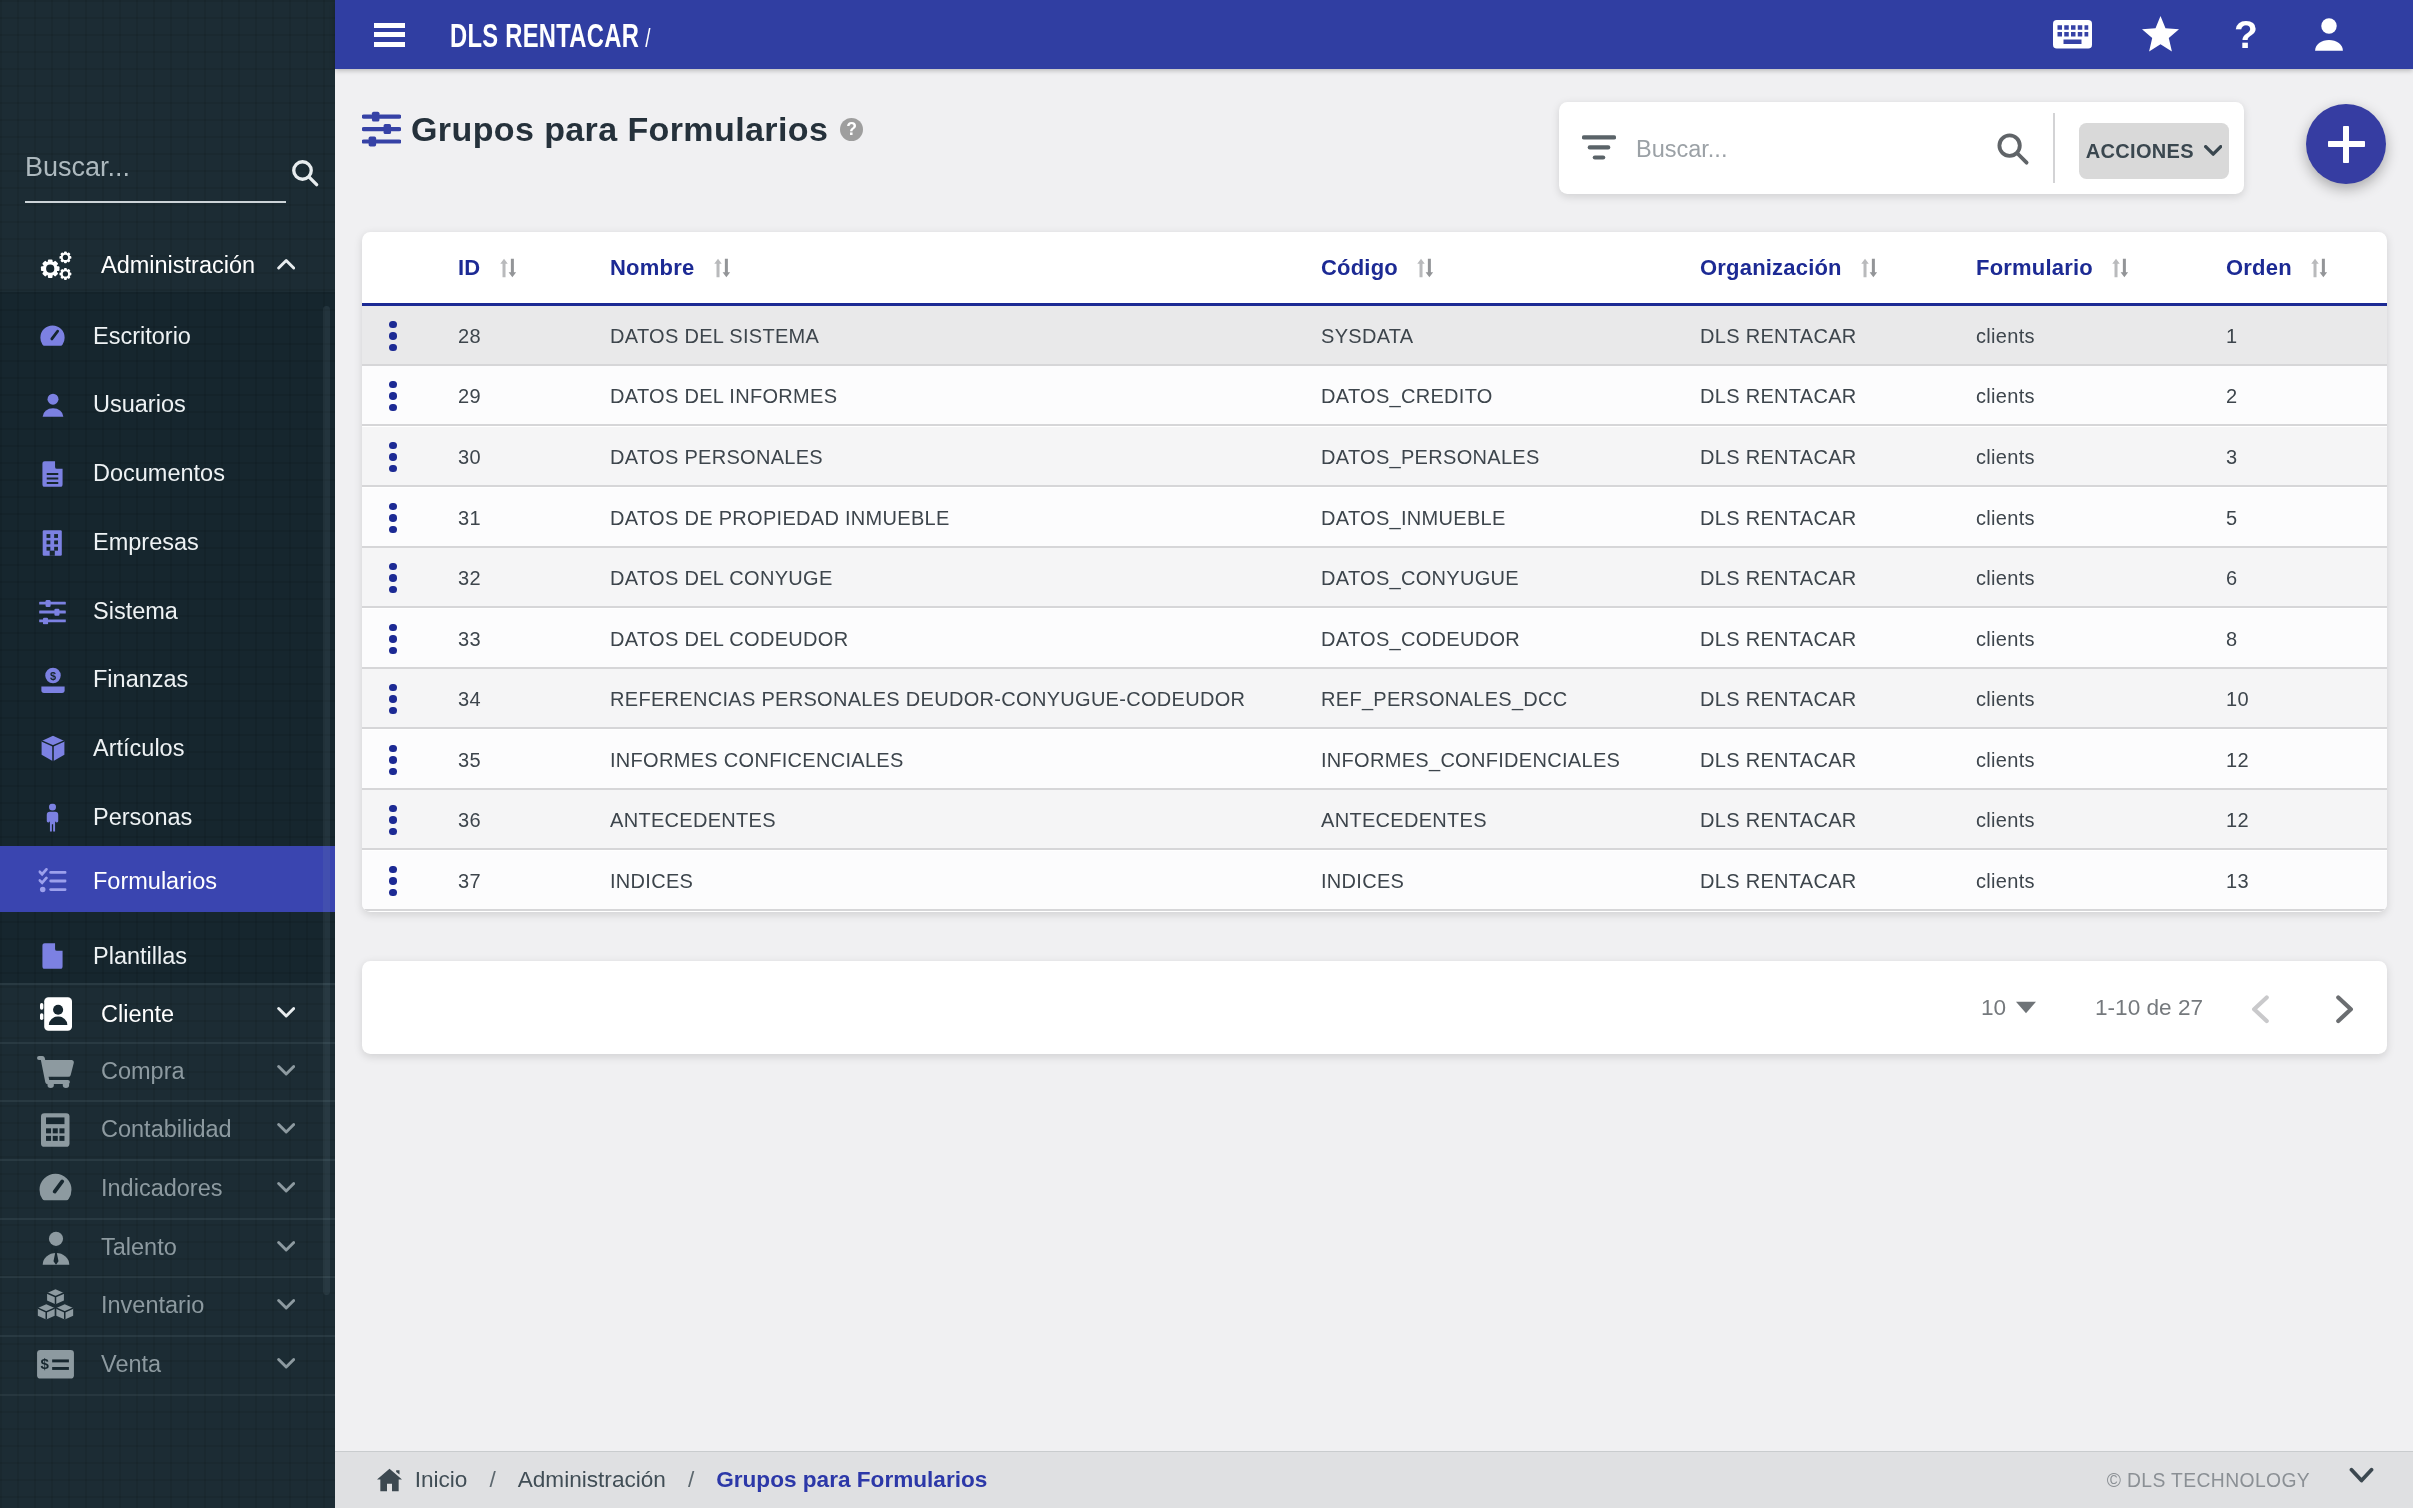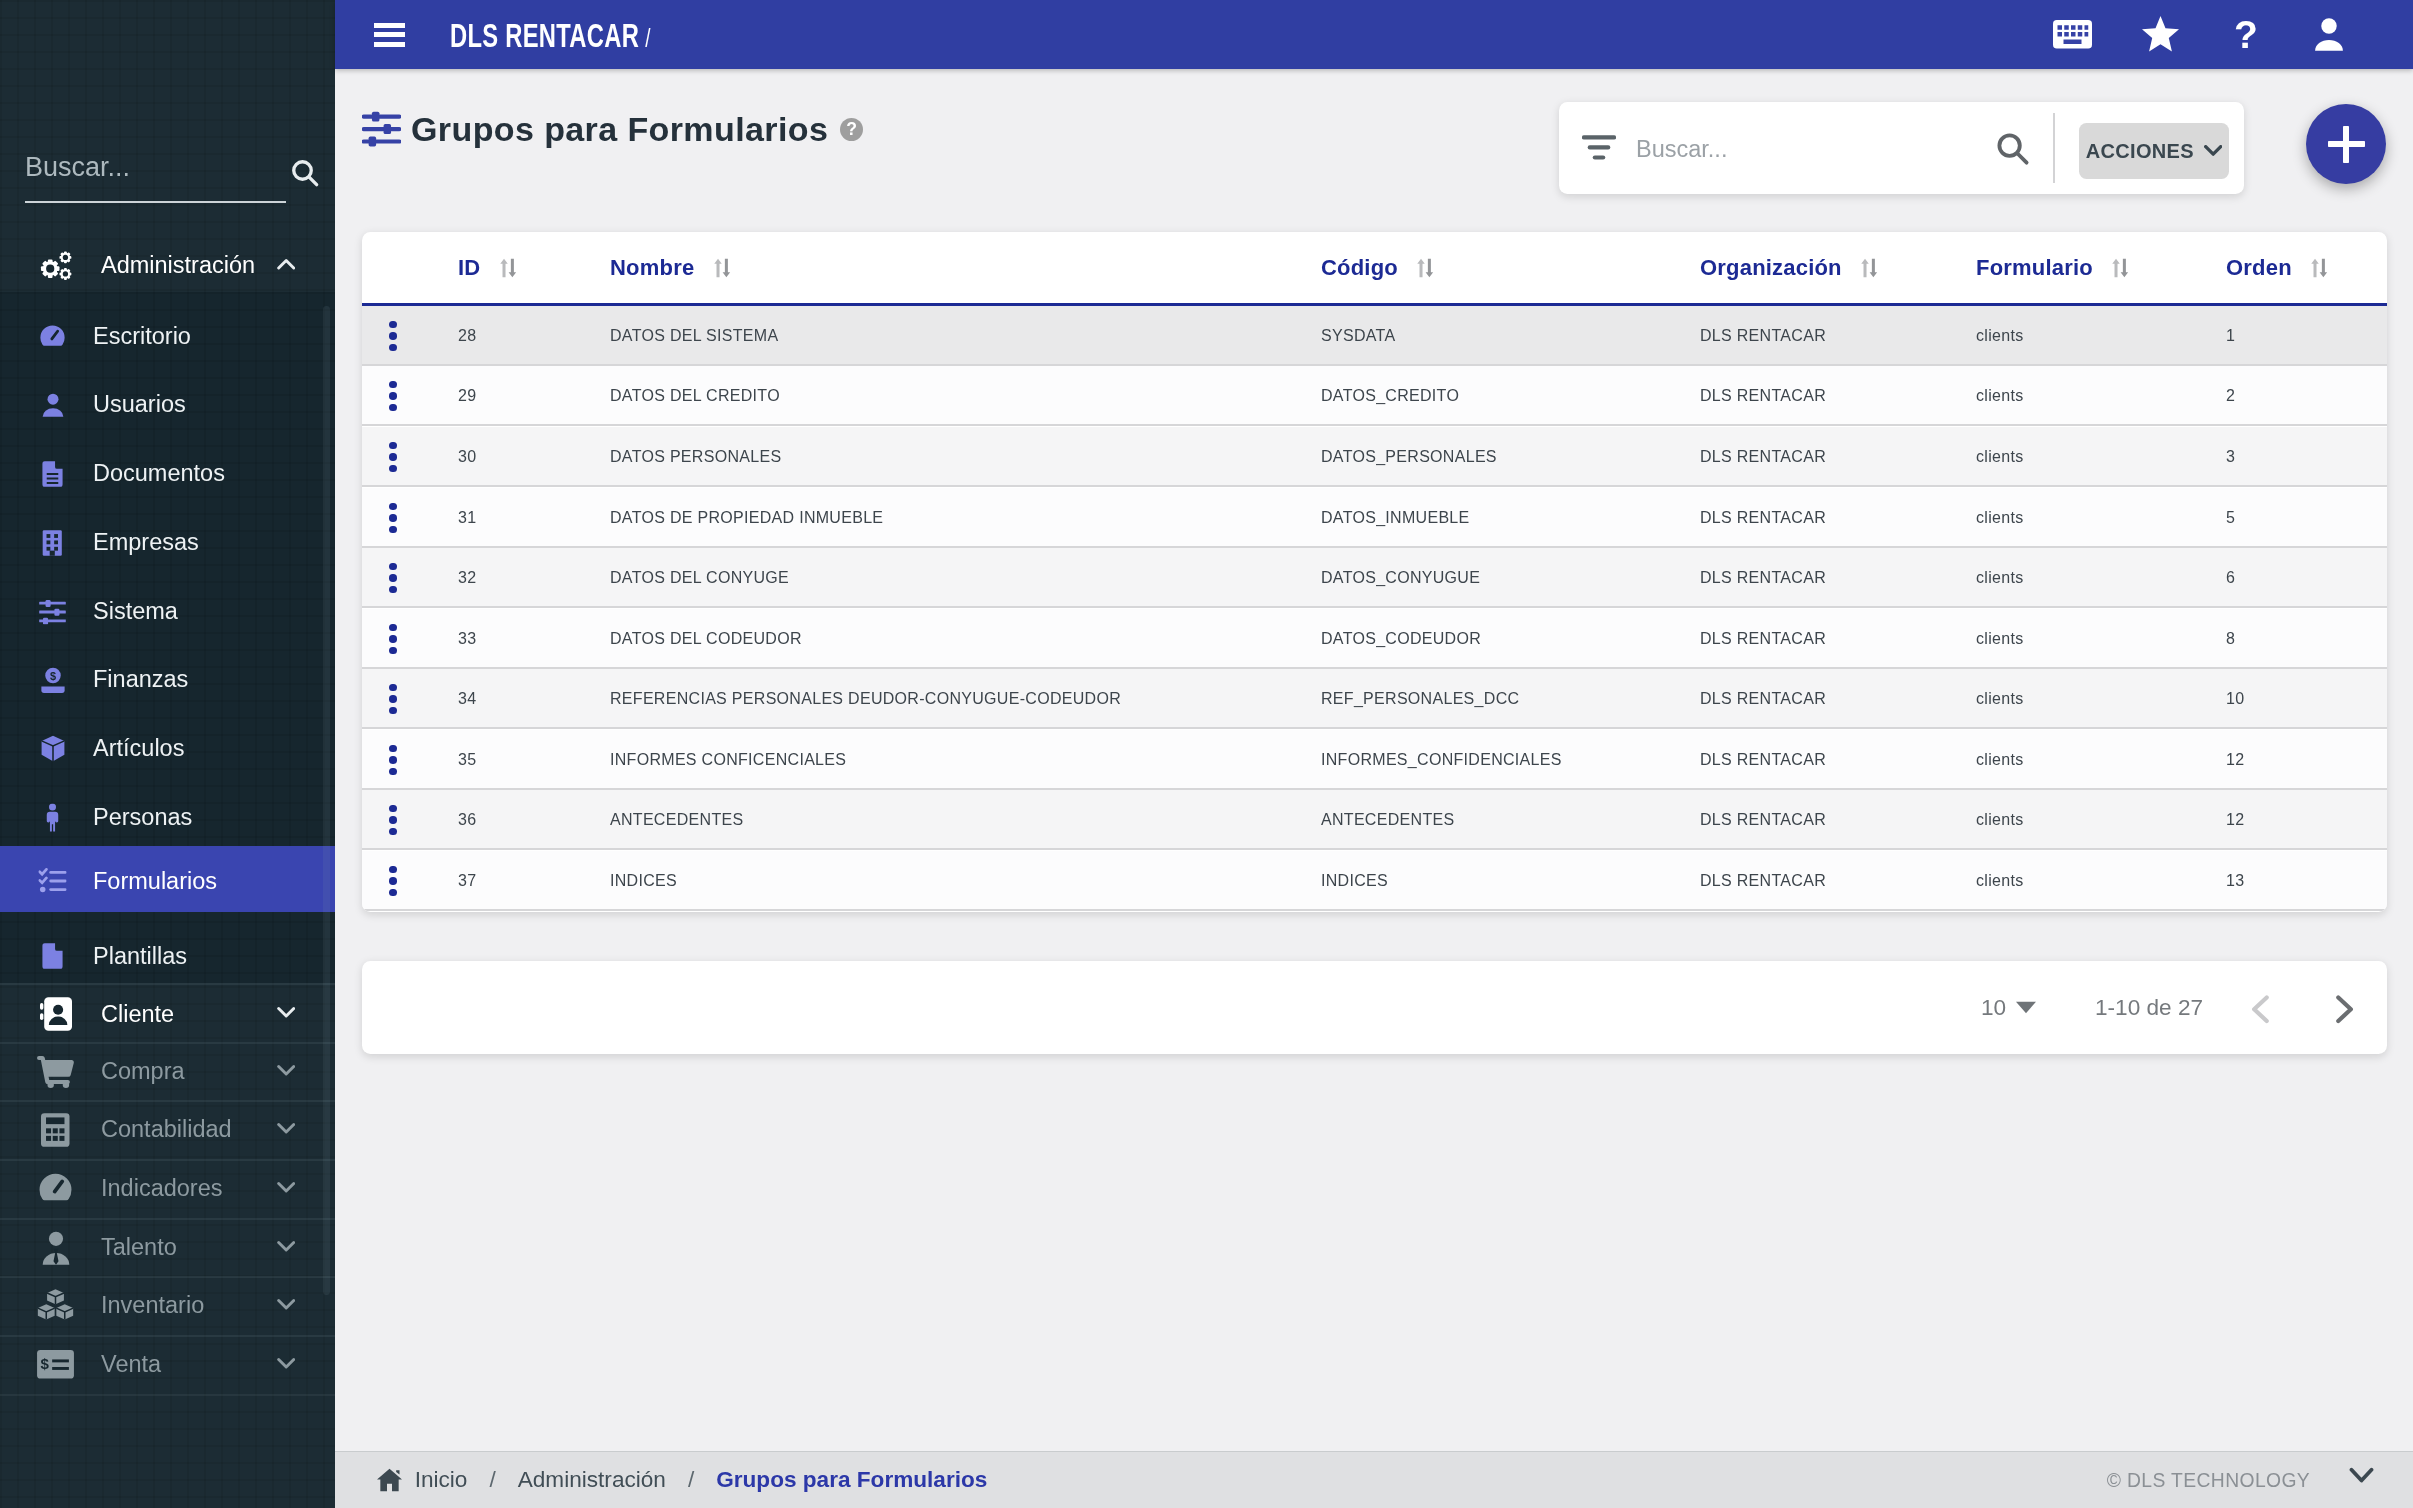--- a/index.html
+++ b/index.html
@@ -57,21 +57,21 @@
 
 #table-card { position:absolute; left:362px; top:232px; width:2025px; height:680px; background:#fff; border-radius:8.4px; box-shadow:0 2.5px 8.4px rgba(0,0,0,0.13); overflow:hidden; }
 .th { position:absolute; top:0; height:71px; display:flex; align-items:center; font-size:22px; font-weight:bold; color:#1c2a94; letter-spacing:0.2px; }
 .th svg { margin-left:18.4px; }
 #thead-line { position:absolute; left:0; top:71px; width:2025px; height:2.5px; background:#1c2a94; }
 .row { position:absolute; left:0; width:2025px; height:60px; }
 .row.sel { background:#e9e9ea; }
 .row.odd { background:#f5f5f6; }
 .row.even { background:#fcfcfd; }
 .row .bline { position:absolute; left:0; bottom:0; width:2025px; height:1.7px; background:#d6d6d8; }
-.cell { position:absolute; top:0; height:60px; display:flex; align-items:center; font-size:16px; color:#3d454c; letter-spacing:0.3px; }
+.cell { position:absolute; top:0; height:60px; display:flex; align-items:center; font-size:20px; color:#3d454c; letter-spacing:0.3px; }
 .dots { position:absolute; left:27px; top:0; height:60px; display:flex; flex-direction:column; justify-content:center; }
 .dots i { width:7.5px; height:7.5px; border-radius:50%; background:#1c2a94; margin:1.9px 0; }
 
 
 #pgn { position:absolute; left:362px; top:961px; width:2025px; height:93px; background:#fff; border-radius:8.4px; box-shadow:0 2.5px 8.4px rgba(0,0,0,0.13); }
 #pgn .t { position:absolute; top:0; height:93px; display:flex; align-items:center; font-size:22.6px; color:#75797d; }
 
 
 #footer { position:absolute; left:335px; top:1451px; width:2078px; height:57px; background:#dfe0e2; border-top:1.7px solid #c9ccce; }
 #footer .bc { position:absolute; left:41px; top:0; height:55px; display:flex; align-items:center; font-size:22.6px; color:#414e56; }
@@ -514,21 +514,21 @@
       <span class="cell" style="left:1864px;">1</span>
       <div class="bline"></div>
         </div>
         <div class="row even" style="top:134px;">
       <span class="dots">
             <i></i>
             <i></i>
             <i></i>
           </span>
       <span class="cell" style="left:96px;">29</span>
-      <span class="cell" style="left:248px;">DATOS DEL CREDITO</span>
+      <span class="cell" style="left:248px;">DATOS DEL INFORMES</span>
       <span class="cell" style="left:959px;">DATOS_CREDITO</span>
       <span class="cell" style="left:1338px;">DLS RENTACAR</span>
       <span class="cell" style="left:1614px;">clients</span>
       <span class="cell" style="left:1864px;">2</span>
       <div class="bline"></div>
         </div>
         <div class="row odd" style="top:195px;">
       <span class="dots">
             <i></i>
             <i></i>

